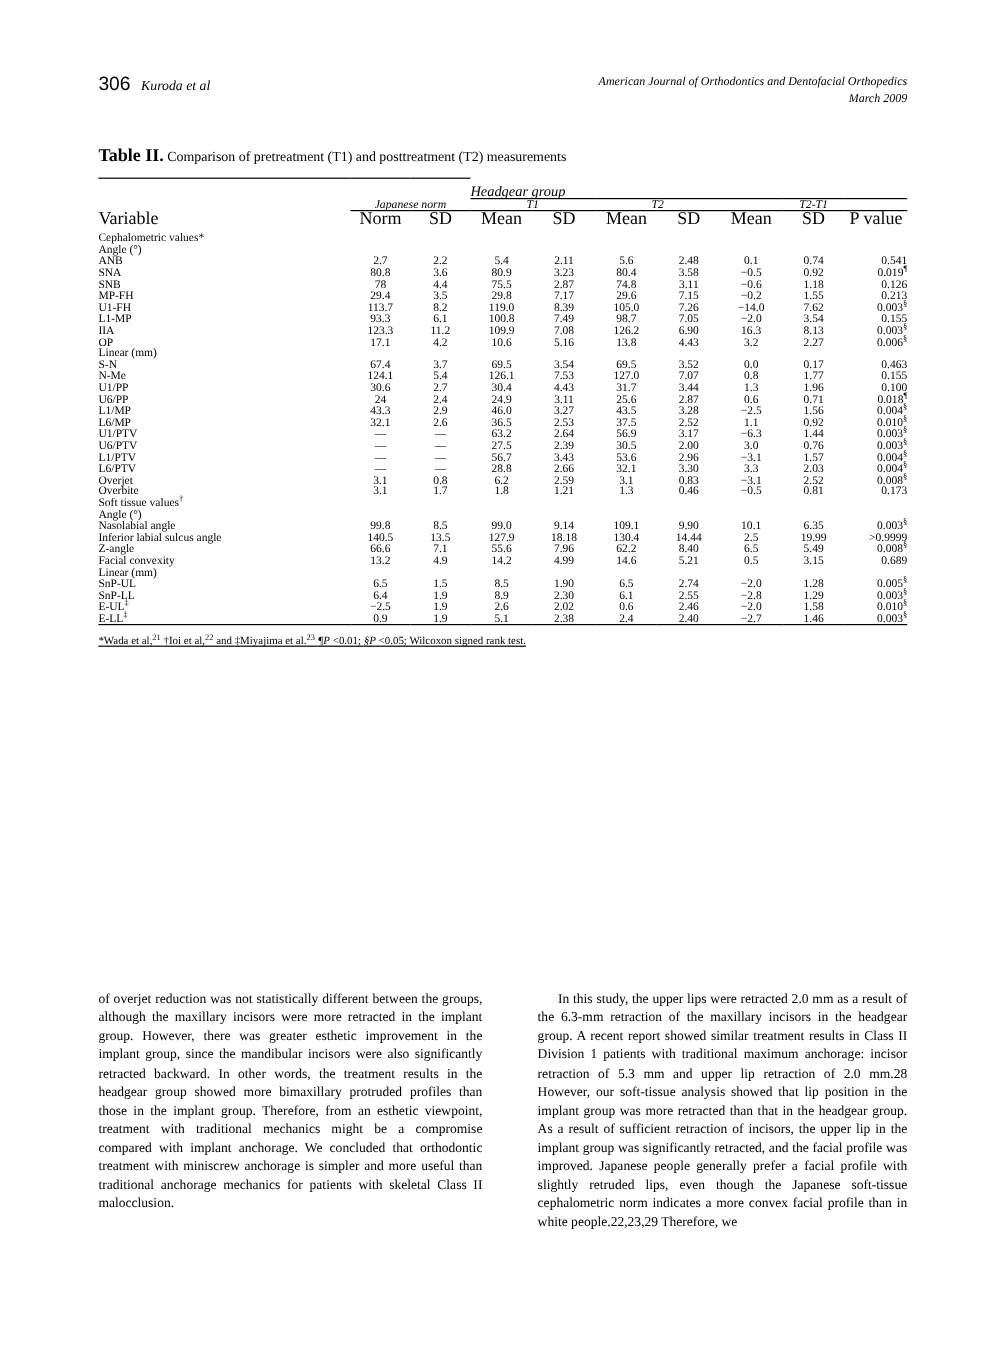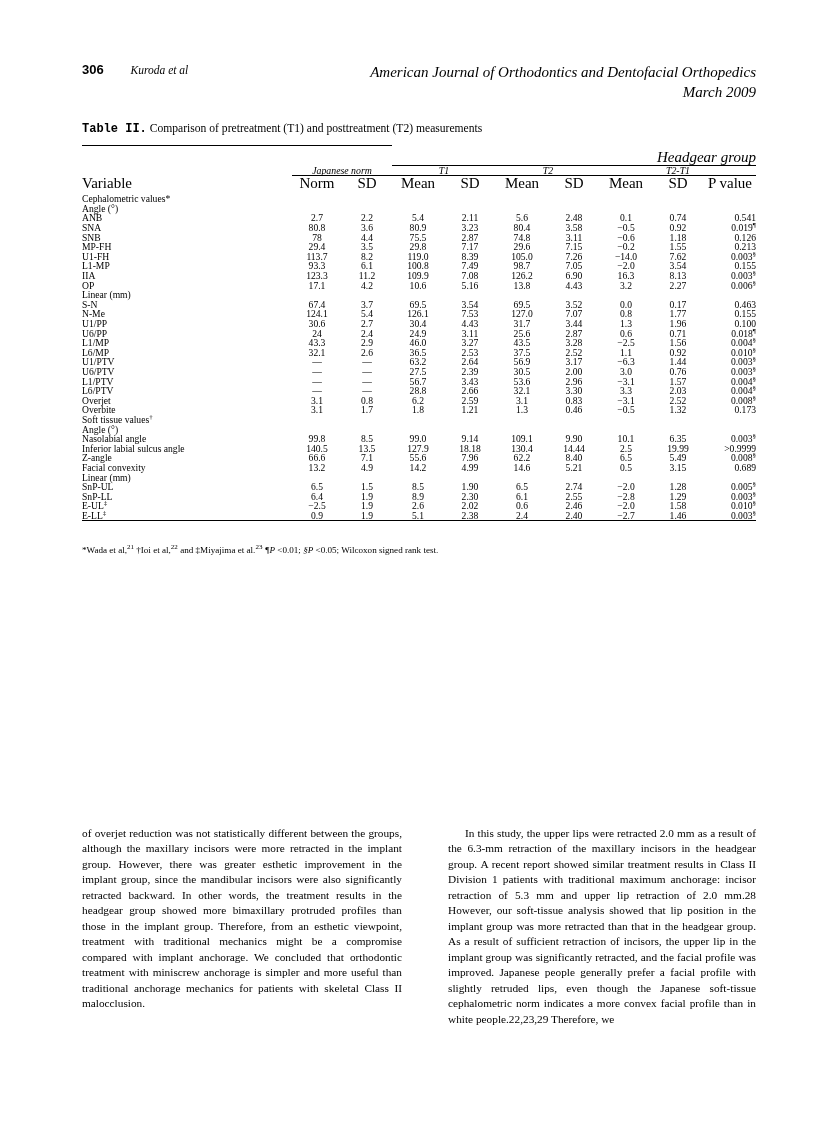--- a/index.html
+++ b/index.html
@@ -29,67 +29,67 @@
     width: 674px;
     display: flex;
     justify-content: space-between;
     align-items: flex-start;
   }
   .runhead-left {
     font-size: 11.5px;
     white-space: nowrap;
   }
   .runhead-left .pageno {
-    font-weight: bold;
+    font-weight: normal;
     font-family: "Liberation Sans", sans-serif;
-    font-size: 13px;
-    margin-right: 24px;
+    font-size: 16px;
+    margin-right: 6px;
   }
   .runhead-left .authors {
     font-style: italic;
   }
   .runhead-right {
     text-align: right;
     font-style: italic;
-    font-size: 15px;
+    font-size: 10px;
     line-height: 1.35;
   }
 
   
   .table-wrap {
     position: absolute;
     left: 82px;
     top: 122px;
     width: 674px;
   }
   .table-title {
     font-size: 11.6px;
     margin-bottom: 9px;
   }
   .table-title b {
-    font-family: Liberation Mono, monospace;
-    font-size: 12px;
+    font-family: Liberation Serif, serif;
+    font-size: 15px;
   }
   table.data {
     border-collapse: collapse;
     width: 674px;
     font-size: 9.6px;
     line-height: 1.0;
   }
   table.data td, table.data th {
     padding: 0;
     font-weight: normal;
     vertical-align: bottom;
   }
   .rule-top td { border-top: 1.1px solid #000; }
 
   th.grp-head {
     font-style: italic;
-    text-align: right;
-    font-size: 15px;
+    text-align: left;
+    font-size: 12px;
     padding-bottom: 2px;
   }
   .hdr-underline {
     border-bottom: 0.9px solid #000;
   }
   th.sub-ital {
     font-style: italic;
     text-align: center;
     font-size: 9.8px;
     padding-bottom: 1px;
@@ -124,22 +124,23 @@
     padding-bottom: 1.6px;
   }
   .sec { padding-left: 0px; }
   .ind1 { padding-left: 12px; }
   .ind2 { padding-left: 24px; margin-top: 45px; }
   sup { font-size: 7px; vertical-align: super; line-height: 0; }
   .spacer td { height: 3px; font-size: 0; line-height: 0; }
 
   .tbl-footnote {
     font-size: 9.1px;
-    margin-top: 20px;
+    margin-top: 4px;
     line-height: 1.25;
+    text-decoration: underline;
   }
 
   
   .cols {
     position: absolute;
     left: 82px;
     top: 826px;
     width: 674px;
     display: flex;
     gap: 34px;
@@ -472,21 +473,21 @@
           </tr>
           <tr>
             <td class="lab ind2">Overbite</td>
             <td class="num">3.1</td>
             <td class="num">1.7</td>
             <td class="num">1.8</td>
             <td class="num">1.21</td>
             <td class="num">1.3</td>
             <td class="num">0.46</td>
             <td class="num">−0.5</td>
-            <td class="num">1.32</td>
+            <td class="num">0.81</td>
             <td class="pval">0.173</td>
           </tr>
           <tr>
             <td class="lab sec">Soft tissue values<sup>†</sup></td>
             <td colspan="9"></td>
           </tr>
           <tr>
             <td class="lab ind1">Angle (°)</td>
             <td colspan="9"></td>
           </tr>

